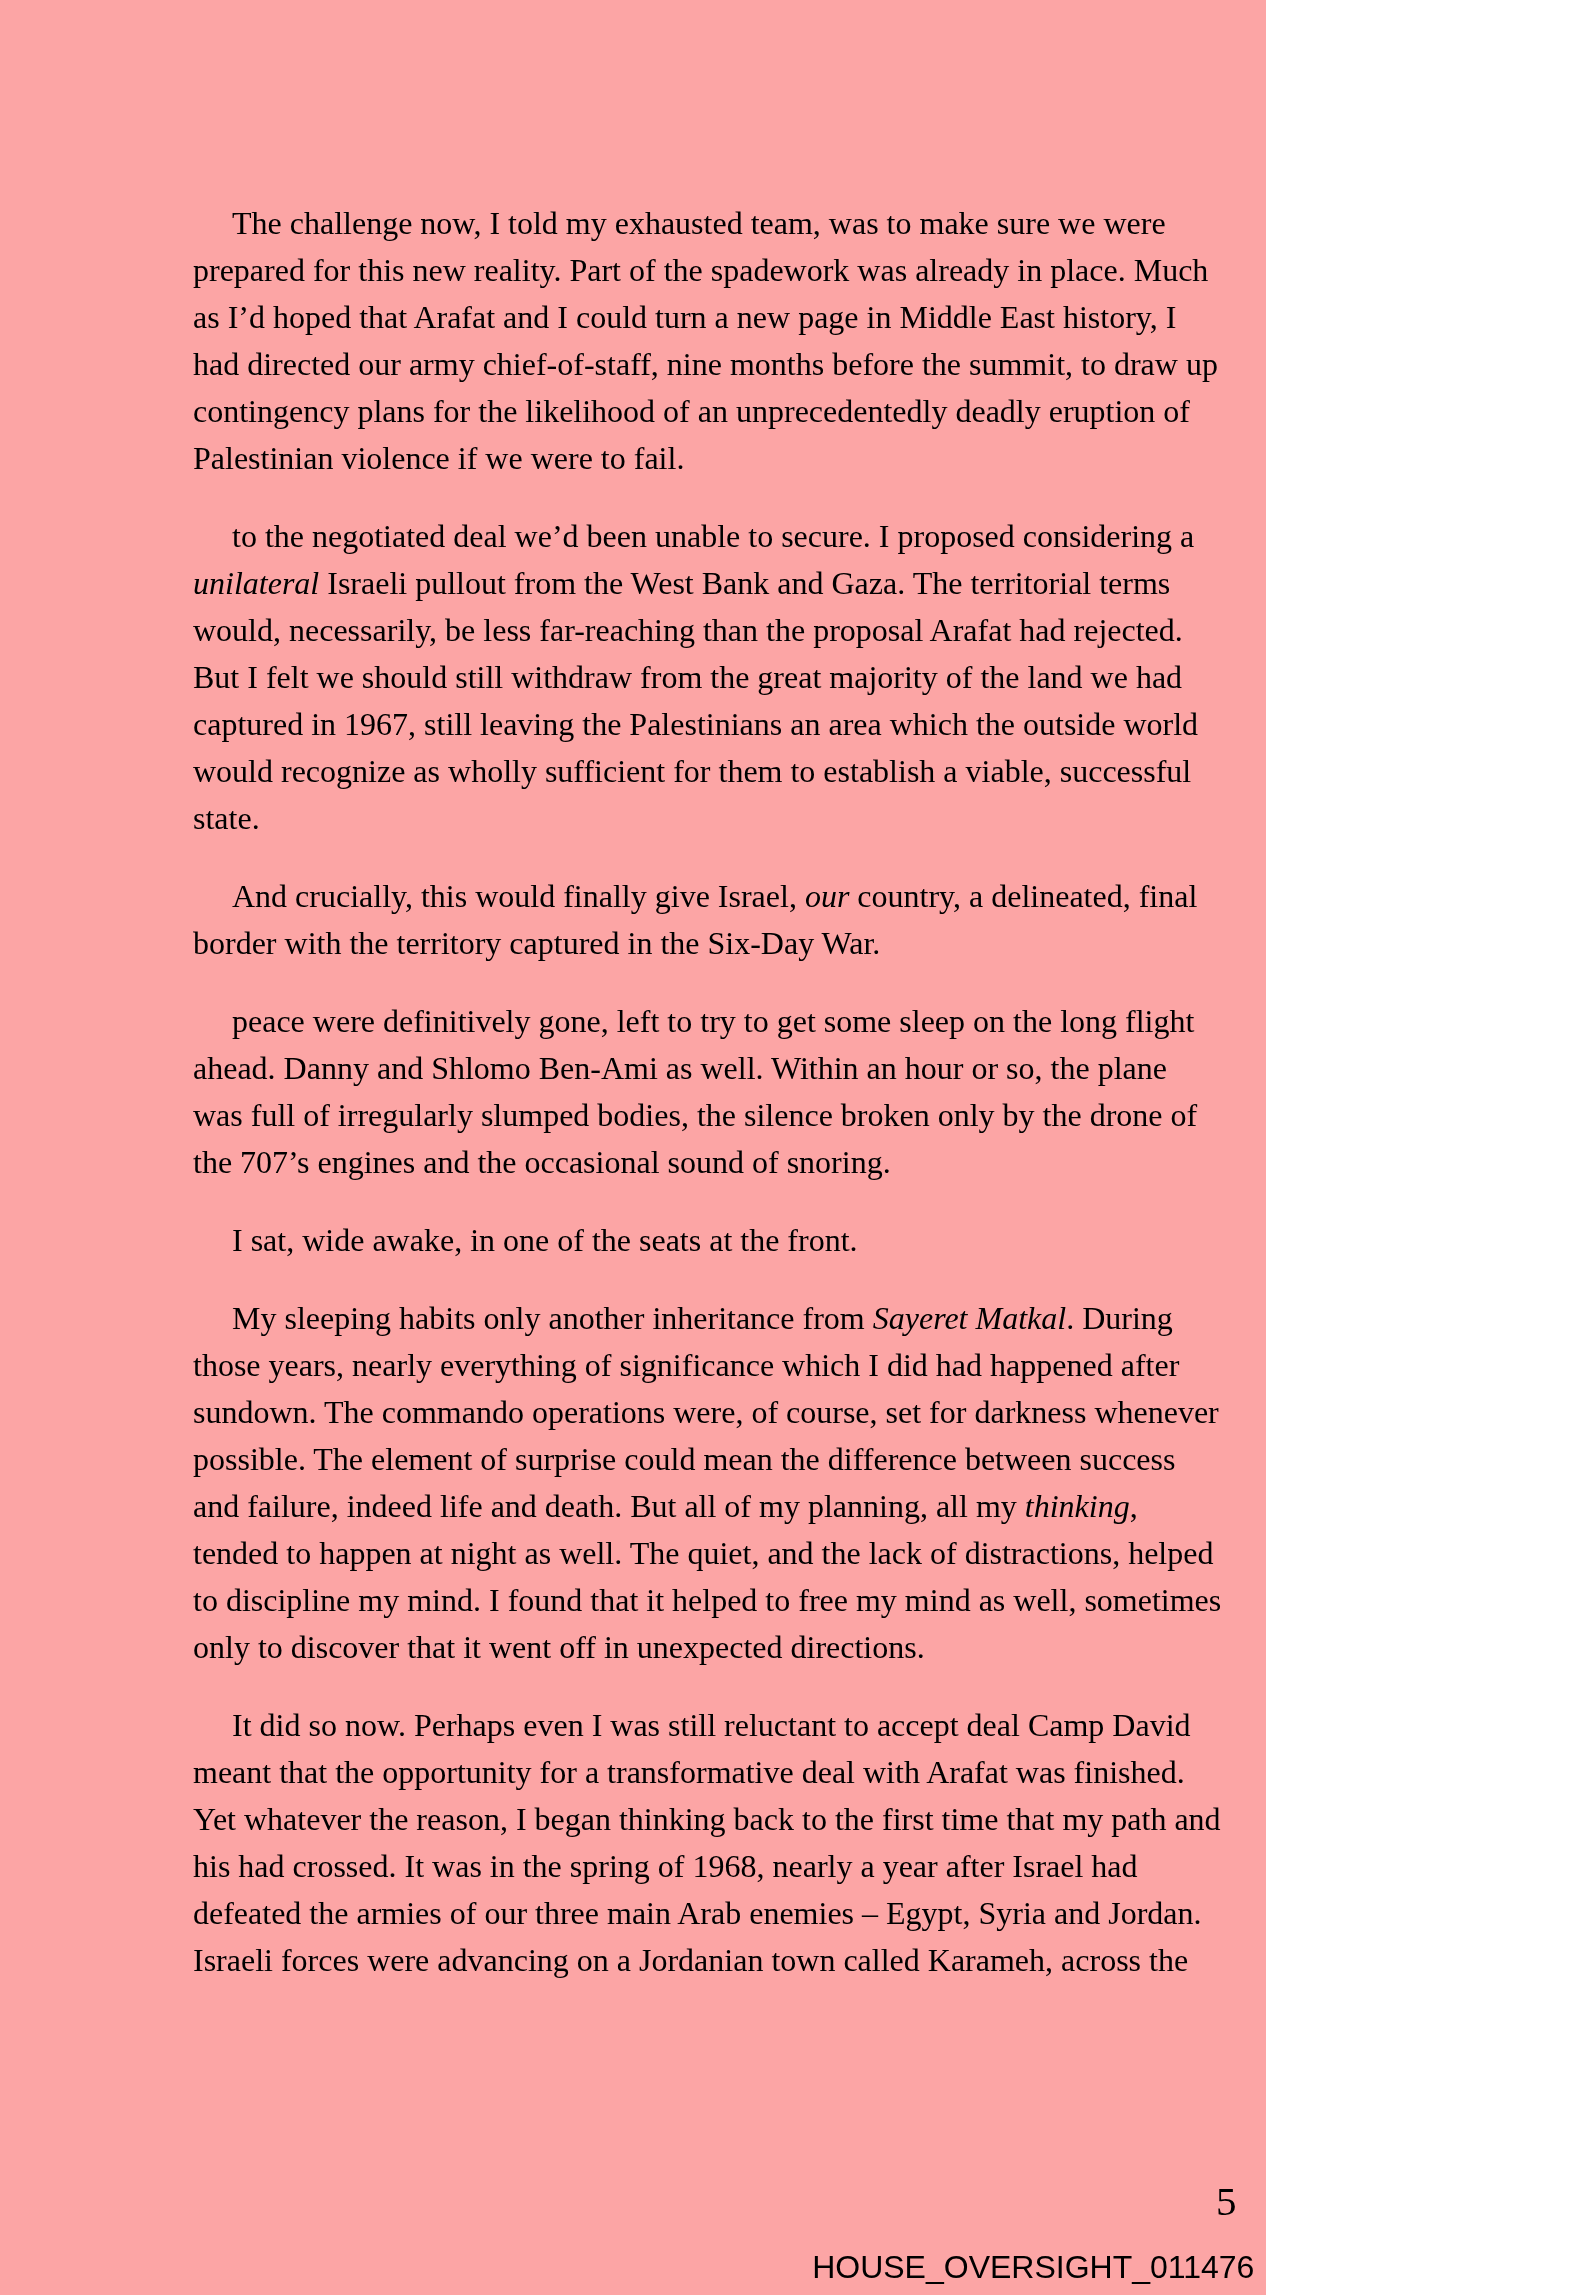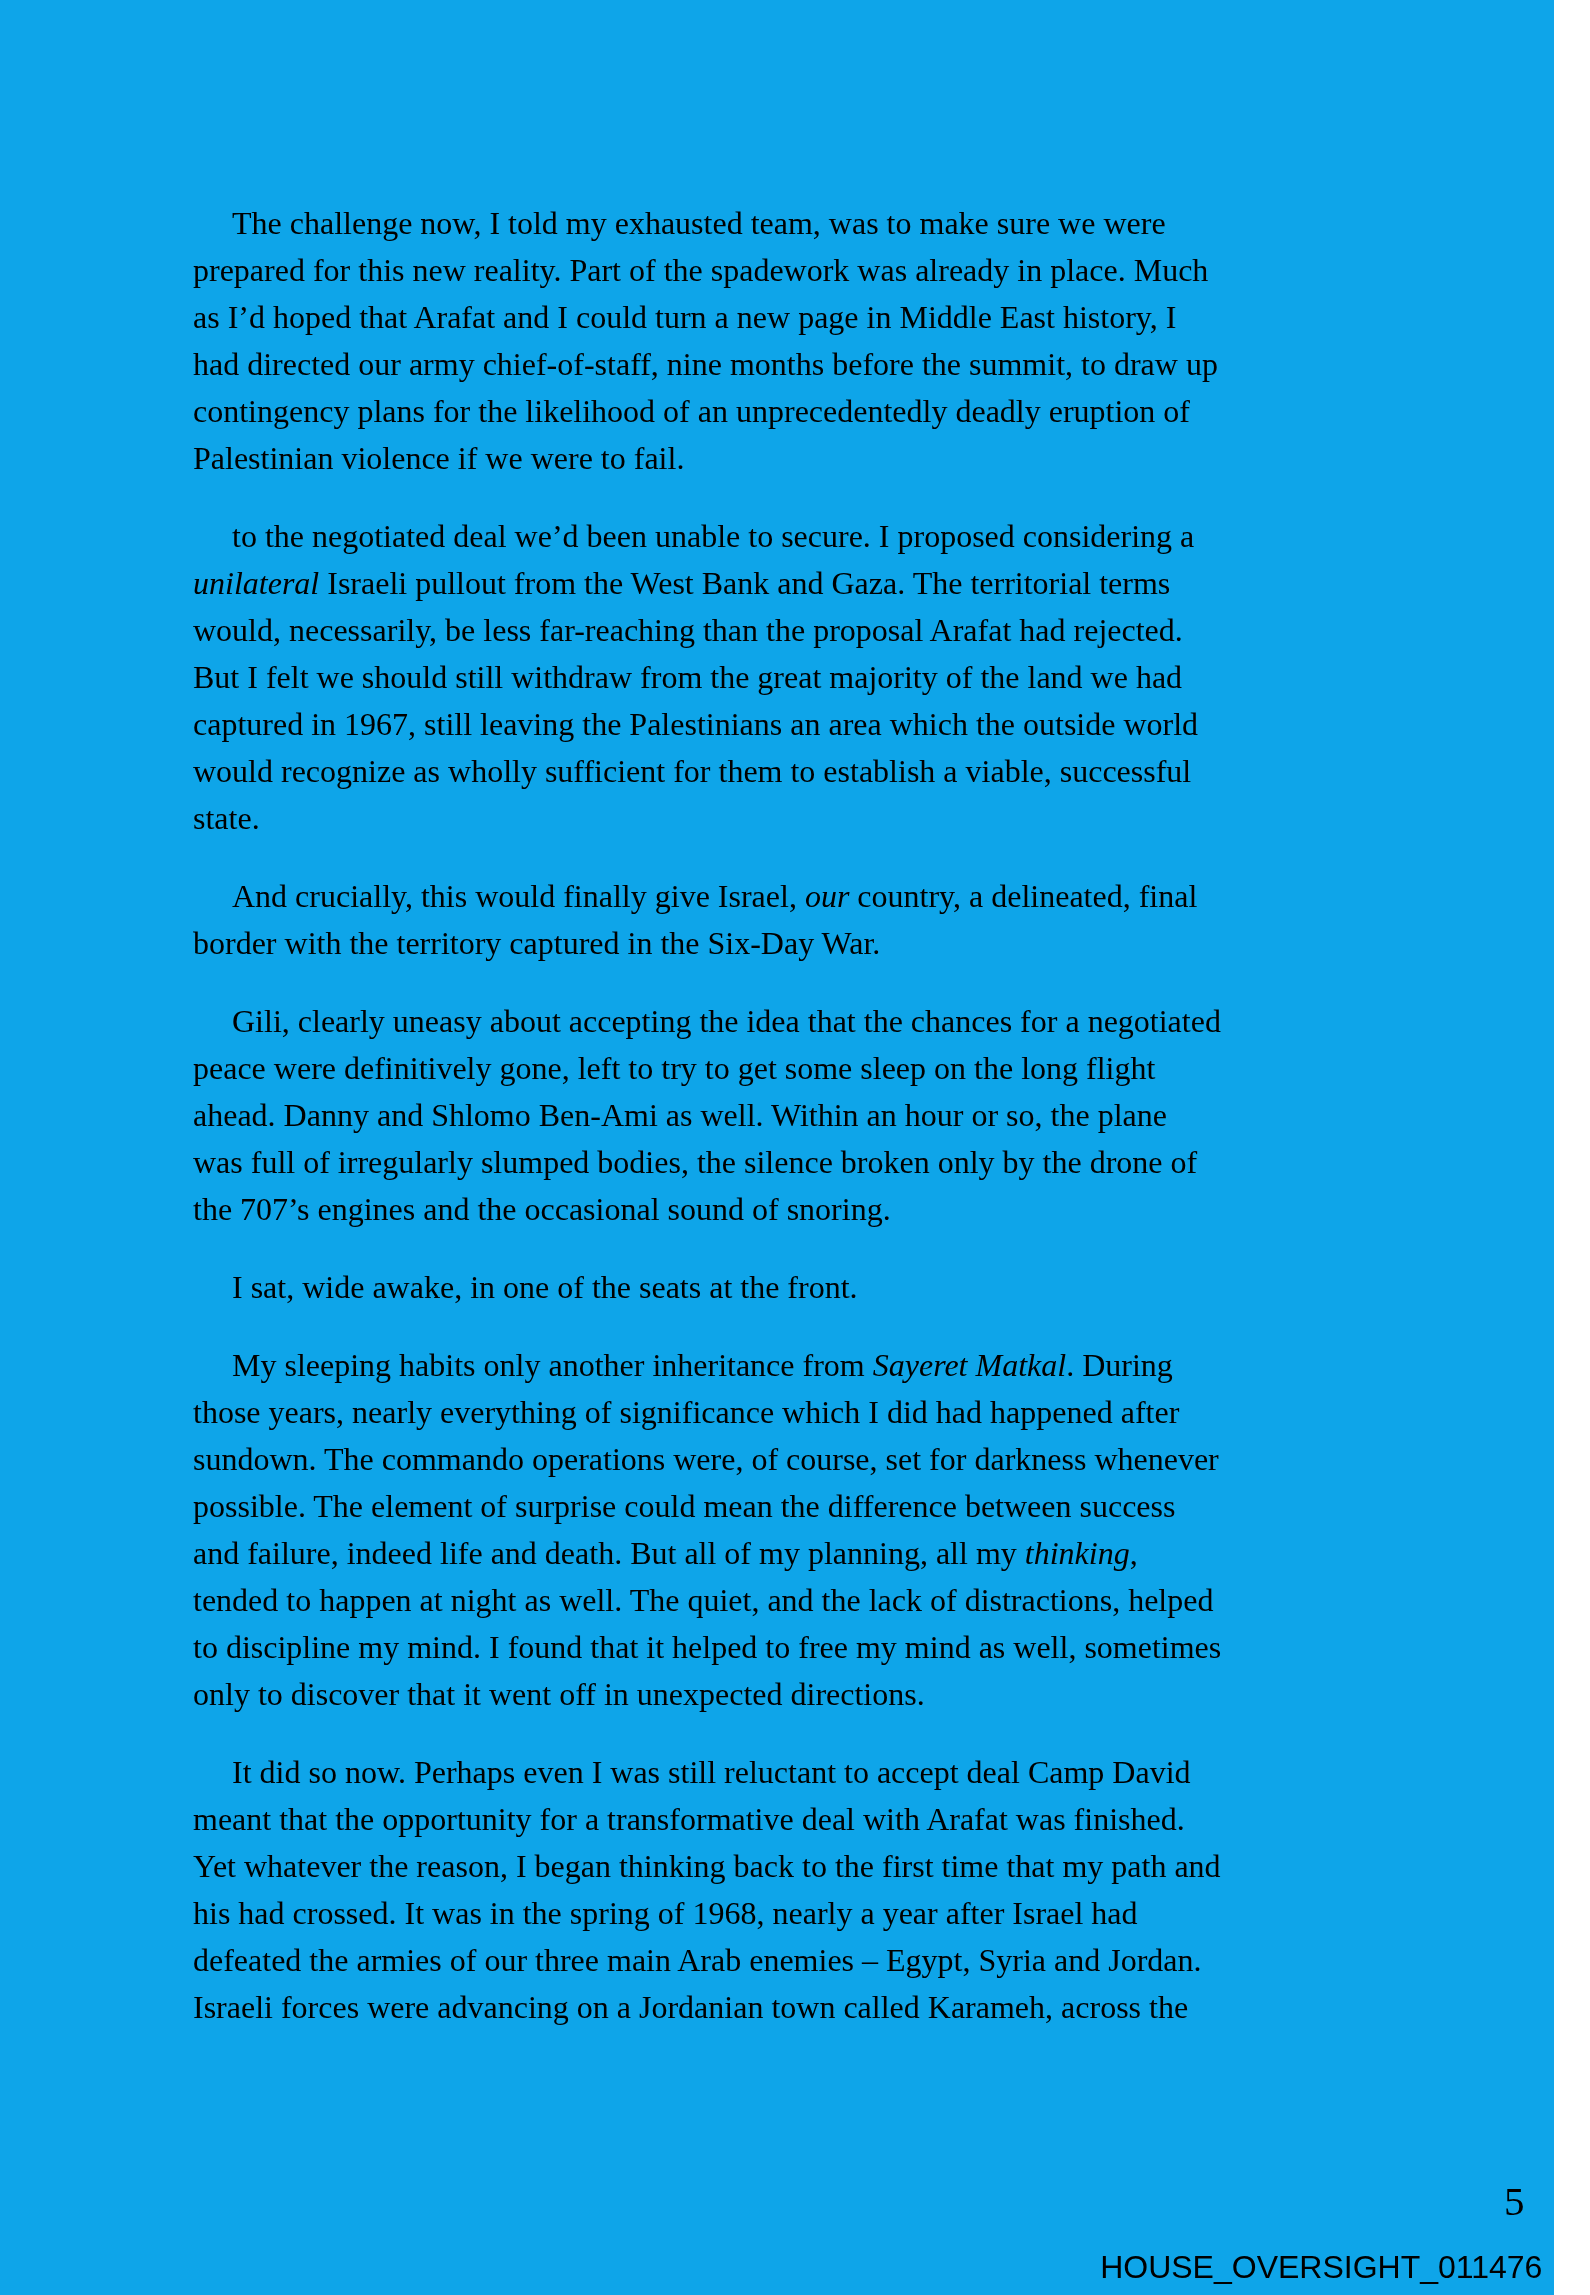--- a/index.html
+++ b/index.html
@@ -1,21 +1,21 @@
 <!DOCTYPE html>
 <html style="font-size:10.3px"><head>
 <meta charset="utf-8">
 <style>
   * { margin: 0; padding: 0; box-sizing: border-box; }
   html, body { background: #ffffff; }
   .page {
     position: relative;
-    width: 1554px;
+    width: 1266px;
     height: 2295px;
-    background: #0ea5e9;
+    background: #fca5a5;
     color: #000000;
     font-family: "Liberation Serif", serif;
     overflow: hidden;
   }
   .text-block {
     position: absolute;
     left: 193px;
     top: 200px;
     width: 1219px;
   }
@@ -74,21 +74,20 @@
         <span class="line"><span>But I felt we should still withdraw from the great majority of the land we had</span></span>
         <span class="line"><span>captured in 1967, still leaving the Palestinians an area which the outside world</span></span>
         <span class="line"><span>would recognize as wholly sufficient for them to establish a viable, successful</span></span>
         <span class="line"><span>state.</span></span>
       </p>
       <p class="para">
         <span class="line"><span>And crucially, this would finally give Israel, </span><em>our</em><span> country, a delineated, final</span></span>
         <span class="line"><span>border with the territory captured in the Six-Day War.</span></span>
       </p>
       <p class="para">
-        <span class="line"><span>Gili, clearly uneasy about accepting the idea that the chances for a negotiated</span></span>
         <span class="line"><span>peace were definitively gone, left to try to get some sleep on the long flight</span></span>
         <span class="line"><span>ahead. Danny and Shlomo Ben-Ami as well. Within an hour or so, the plane</span></span>
         <span class="line"><span>was full of irregularly slumped bodies, the silence broken only by the drone of</span></span>
         <span class="line"><span>the 707’s engines and the occasional sound of snoring.</span></span>
       </p>
       <p class="para">
         <span class="line"><span>I sat, wide awake, in one of the seats at the front.</span></span>
       </p>
       <p class="para">
         <span class="line"><span>My sleeping habits only another inheritance from </span><em>Sayeret Matkal</em><span>. During</span></span>

